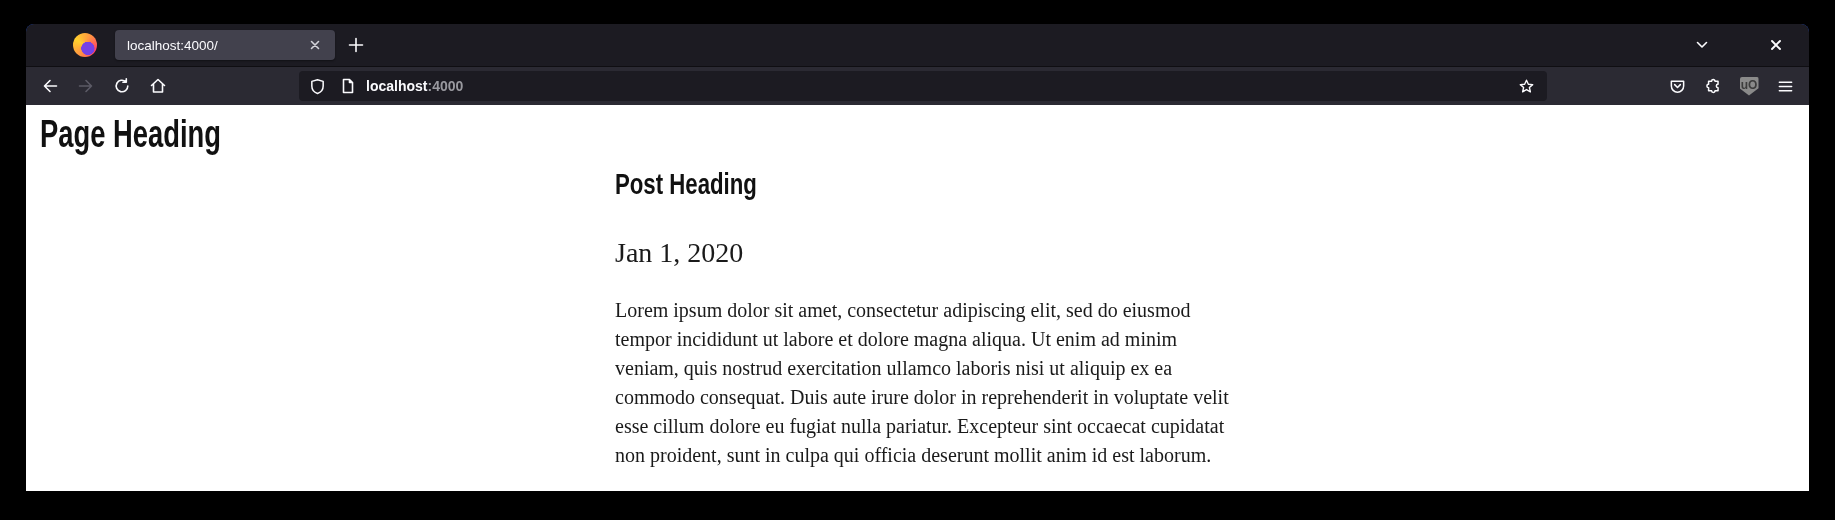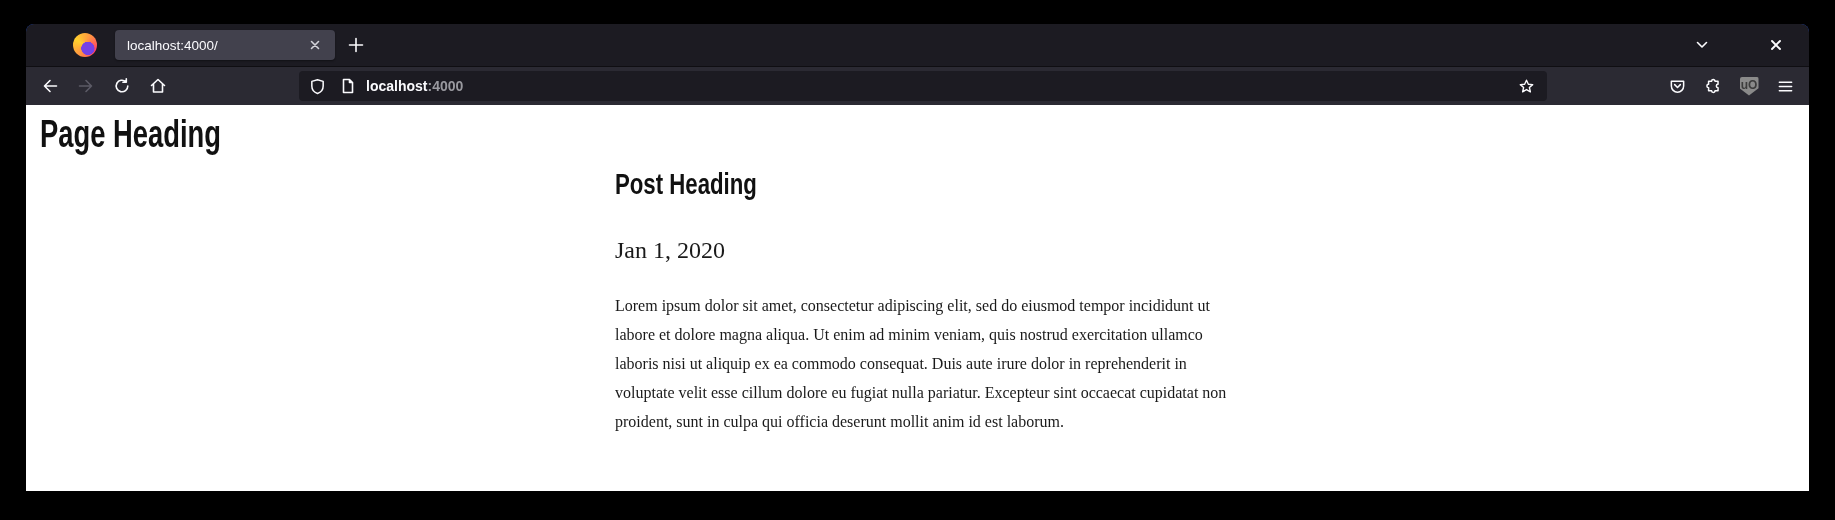--- a/index.html
+++ b/index.html
@@ -52,23 +52,23 @@
   .stroke-soft { stroke:#d3d3da; }
 
   
   .content { flex:1; background:#ffffff; position:relative; overflow:hidden; color:#111; }
   .page-heading { position:absolute; left:14px; top:8px; font-size:38px; font-weight:bold;
                   line-height:1.15; color:#111;
                   transform:scaleX(.72); transform-origin:left top; white-space:nowrap; }
   .article { position:absolute; left:589px; top:2px; width:615px; }
   .post-title { margin-top:62px; font-size:30px; font-weight:bold; line-height:1;
                 transform:scaleX(.74); transform-origin:left top; white-space:nowrap; color:#111; }
-  .post-date { margin-top:38px; font-family:"Liberation Serif", serif; font-size:24px;
+  .post-date { margin-top:38px; font-family:"Liberation Serif", serif; font-size:28px;
                color:#1a1a1a; }
-  .post-body { margin-top:27px; font-family:"Liberation Serif", serif; font-size:16px;
+  .post-body { margin-top:27px; font-family:"Liberation Serif", serif; font-size:20px;
                line-height:29px; color:#1a1a1a; text-align:left; }
 </style>
 </head>
 <body>
 
 <div class="window">
 
   <div class="tabbar">
     <div class="fx-logo"></div>
 

